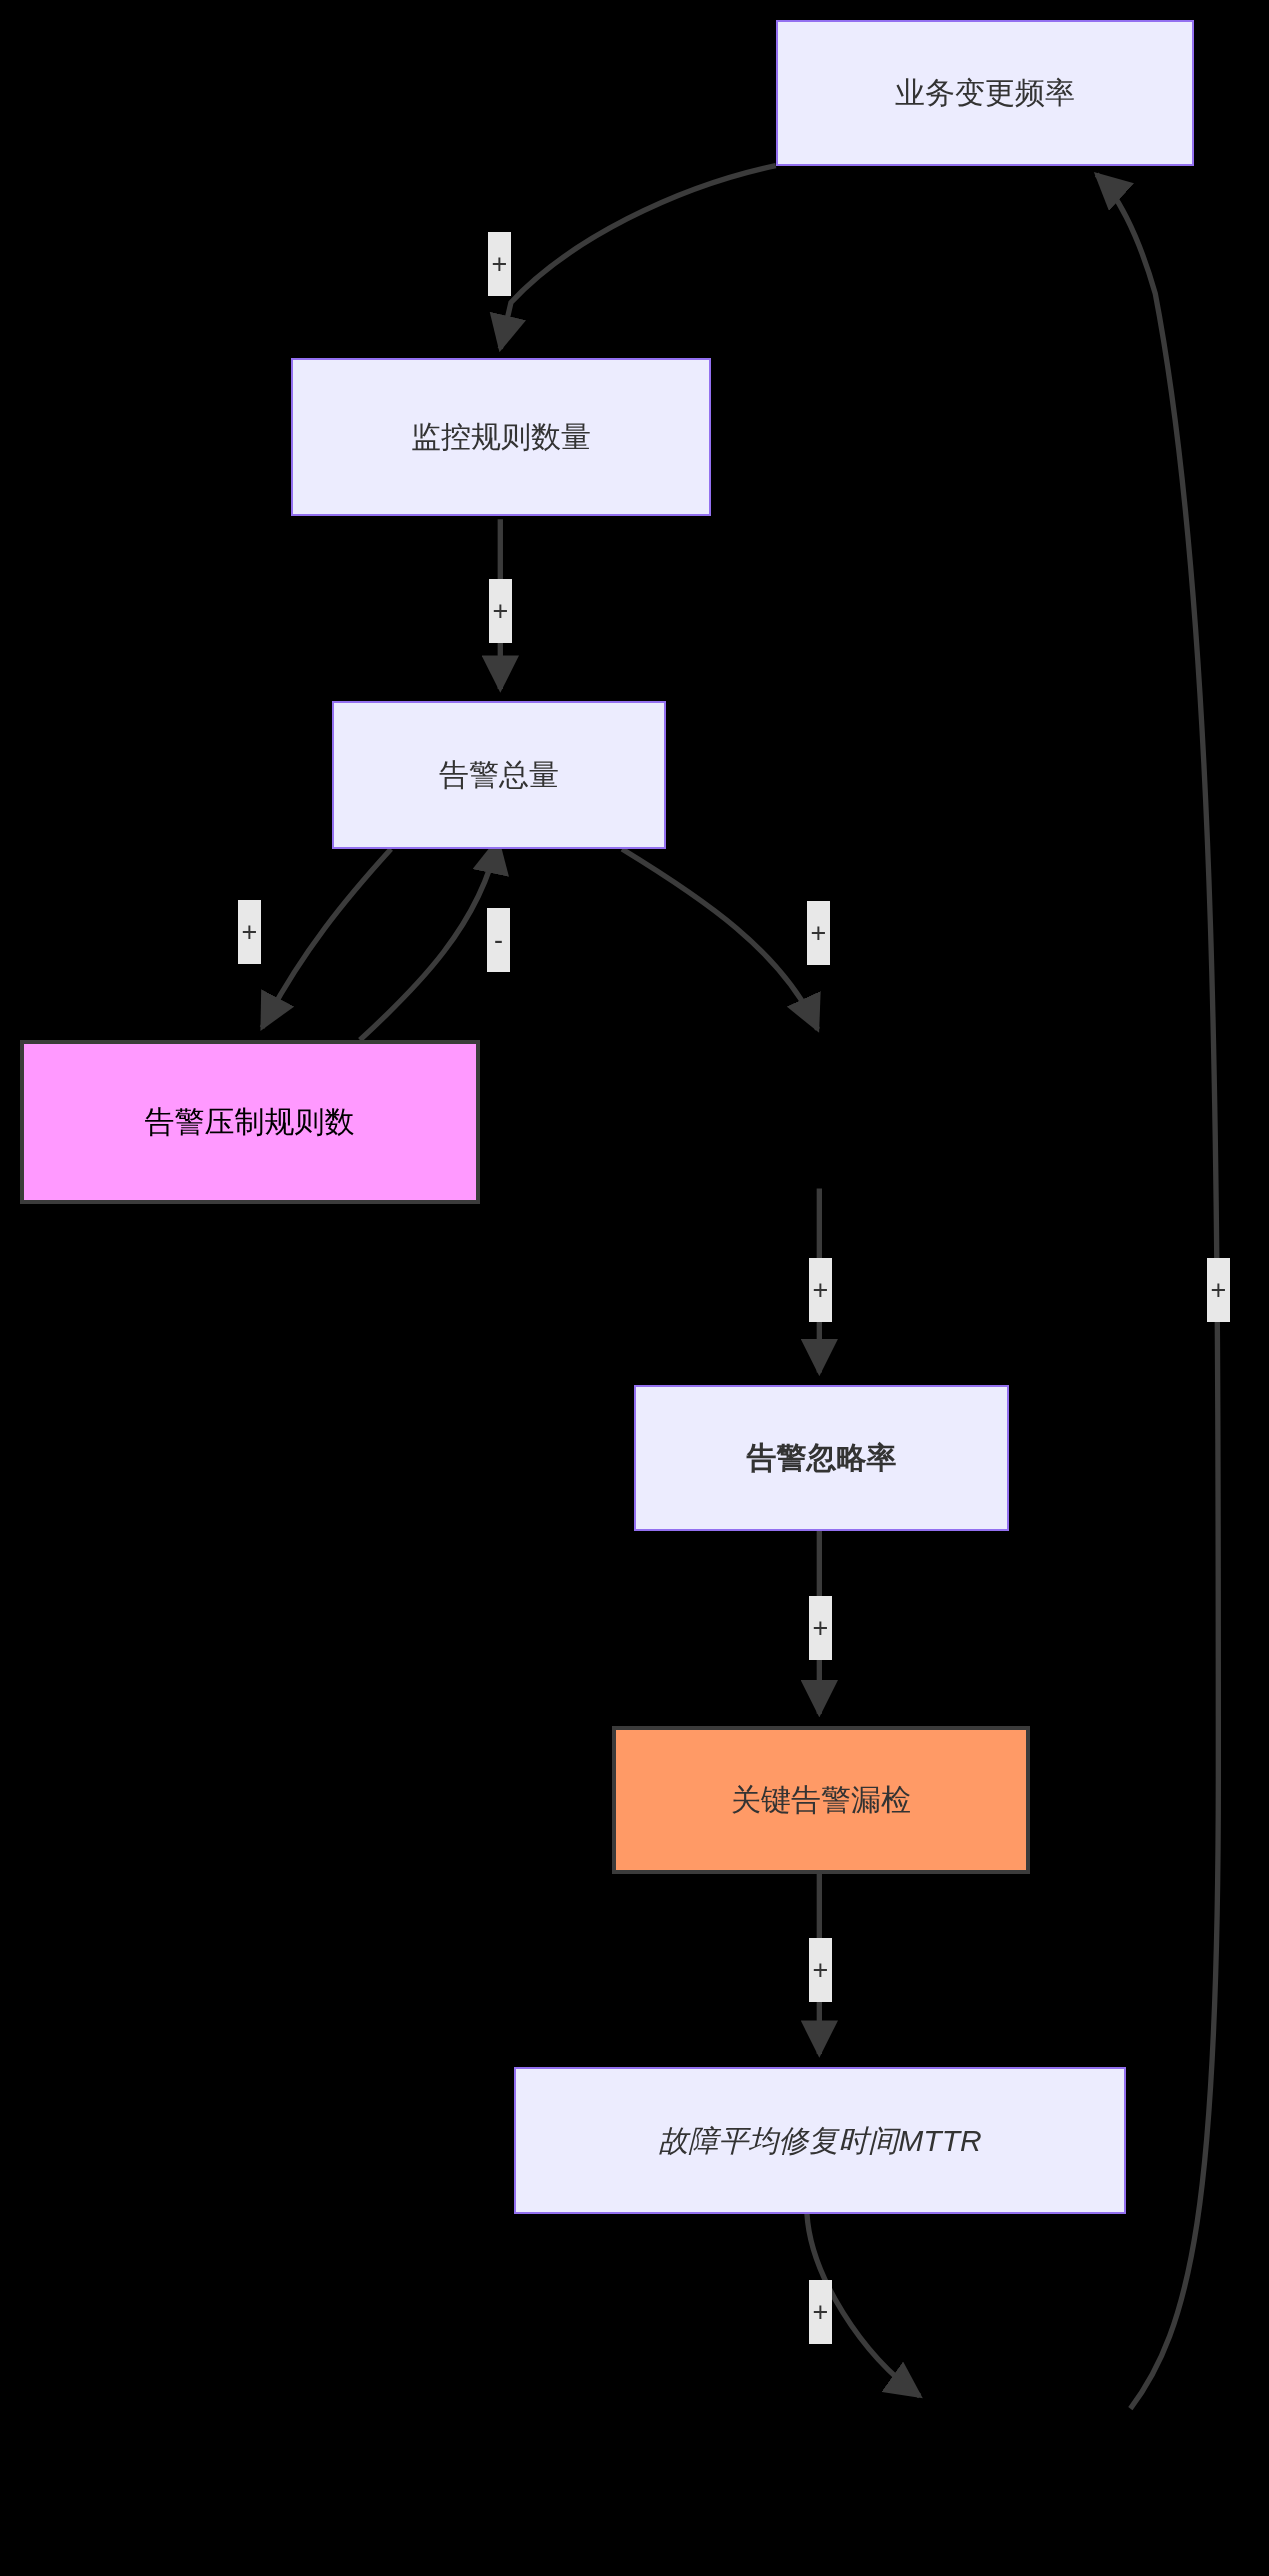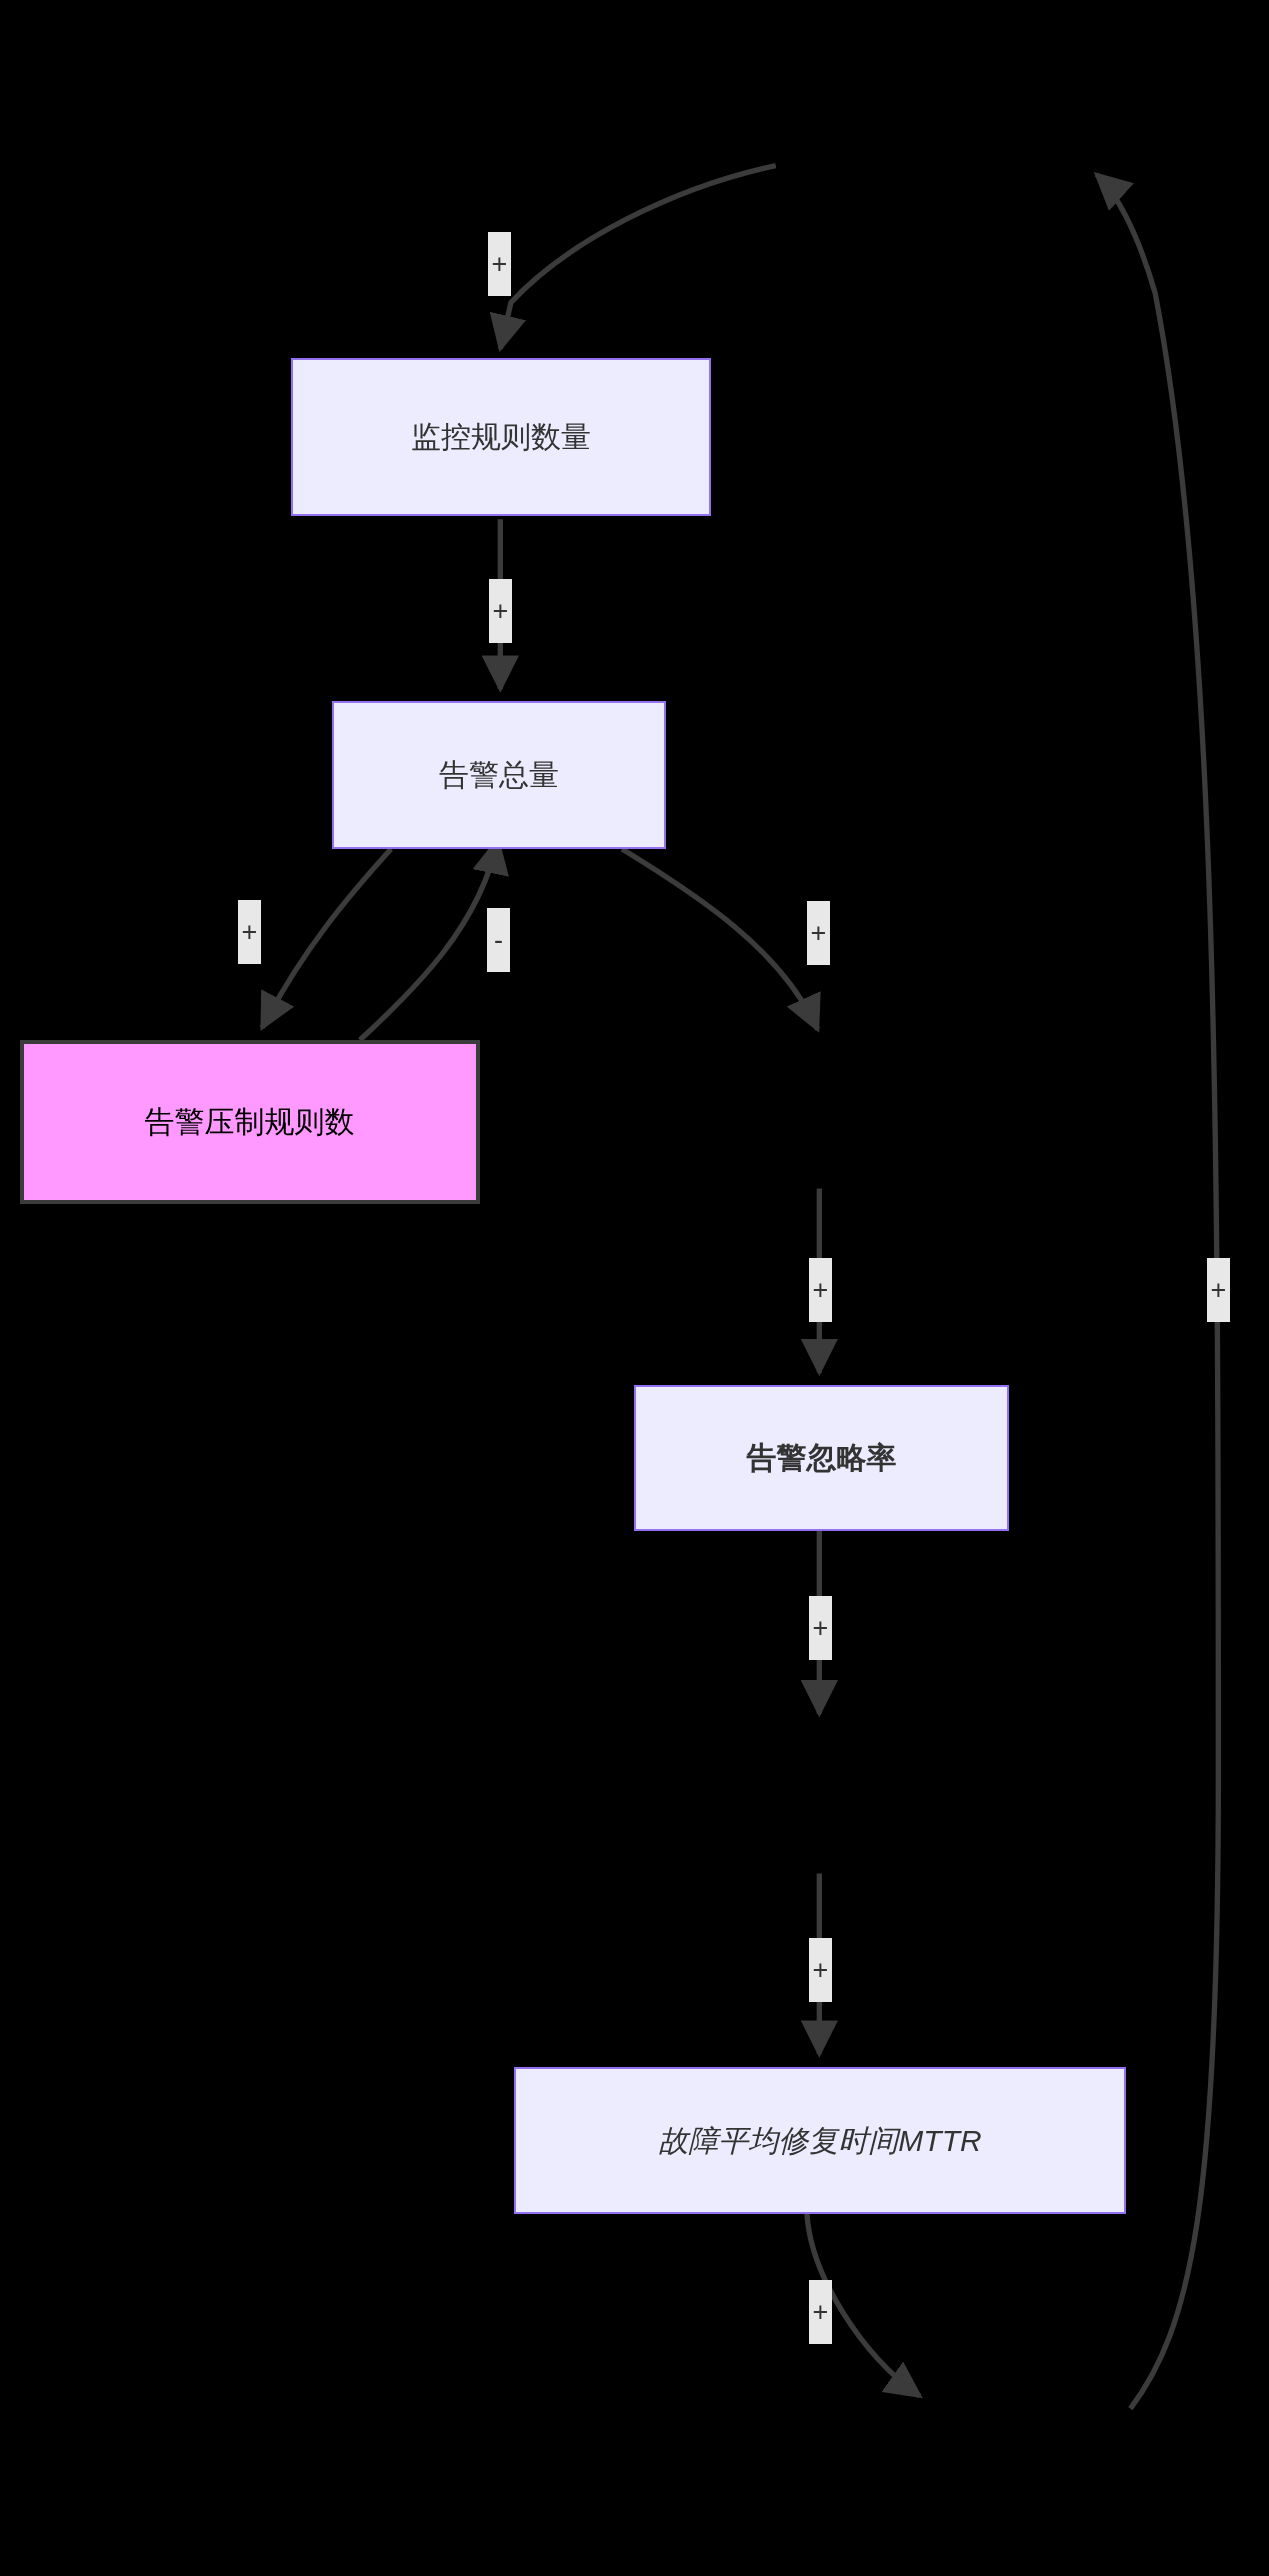--- a/index.html
+++ b/index.html
@@ -100,38 +100,44 @@
       <path d="M 922,1722 L 922,1928"></path>
 
       <path d="M 922,2108 L 922,2311"></path>
 
       <path d="M 908,2490 C 912,2560 970,2650 1035,2696"></path>
 
       <path d="M 1272,2710 C 1340,2620 1371,2480 1371,2000 C 1371,1300 1371,700 1300,330 C 1280,260 1255,215 1234,196"></path>
     </g>
   </svg>
 
+  <div class="node style-lavender" style="left:776px; top:19.6px; width:418px; height:146px;">
+    <span class="node-label">业务变更频率</span>
+  </div>
 
   <div class="node style-lavender" style="left:291px; top:358px; width:420px; height:158px;">
     <span class="node-label">监控规则数量</span>
   </div>
 
   <div class="node style-lavender" style="left:332px; top:701px; width:334px; height:148px;">
     <span class="node-label">告警总量</span>
   </div>
 
   <div class="node style-magenta" style="left:19.6px; top:1040px; width:460px; height:164px;">
     <span class="node-label">告警压制规则数</span>
   </div>
 
 
   <div class="node style-lavender" style="left:634px; top:1385px; width:375px; height:146px;font-weight:bold;">
     <span class="node-label">告警忽略率</span>
   </div>
 
+  <div class="node style-orange" style="left:612px; top:1726px; width:418px; height:148px;">
+    <span class="node-label">关键告警漏检</span>
+  </div>
 
   <div class="node style-lavender" style="left:514px; top:2067px; width:612px; height:147px;font-style:italic;">
     <span class="node-label">故障平均修复时间MTTR</span>
   </div>
 
 
   <div class="edge-label" style="left:488px; top:232px;">
       <span>+</span>
     </div>
 

